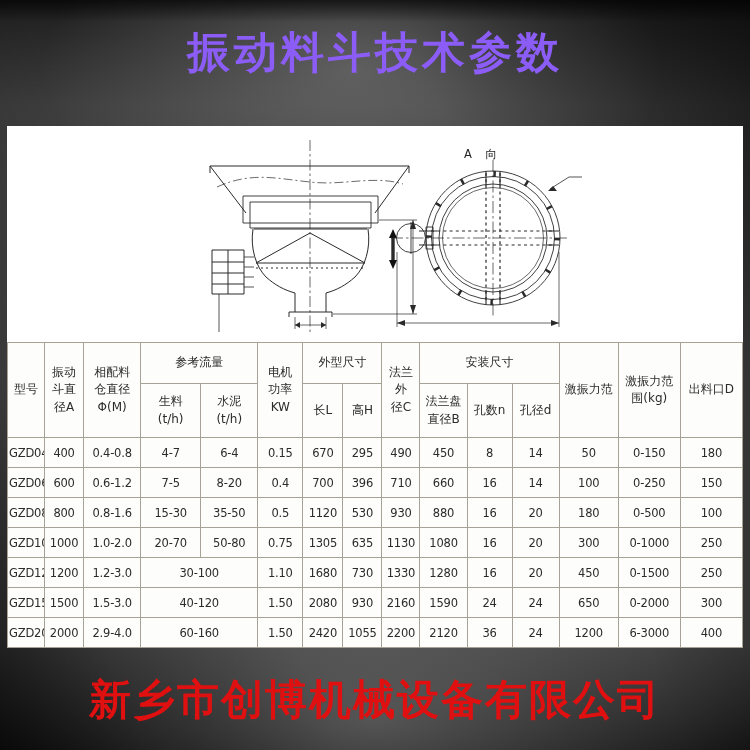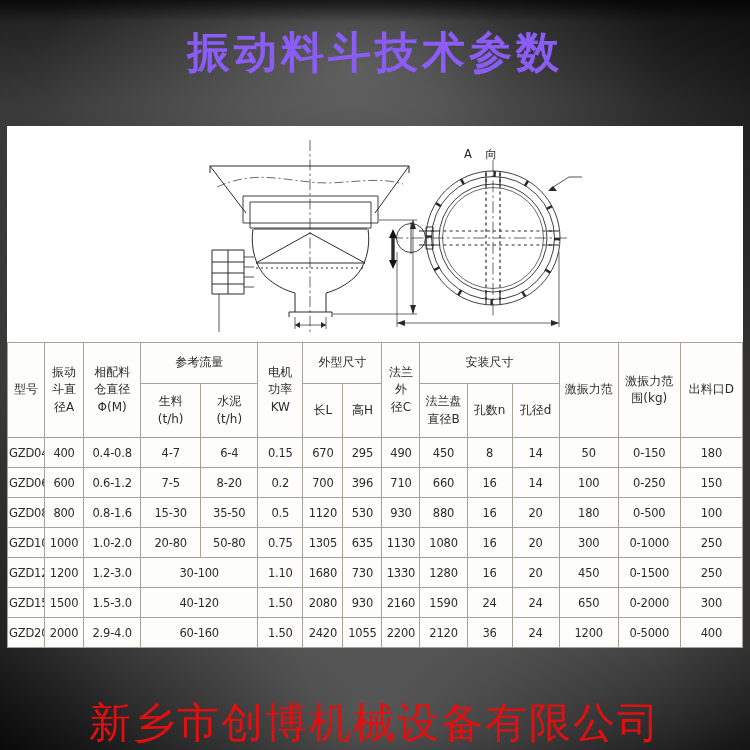--- a/index.html
+++ b/index.html
@@ -31,22 +31,22 @@
   }
   table.spec th, table.spec td{
     border:1px solid #a6a396;text-align:center;vertical-align:middle;
     padding:0 1px;overflow:hidden;
   }
   table.spec th{font-weight:normal;white-space:pre-line;line-height:1.45;}
   table.spec tr.hrow1 th{height:40px;}
   table.spec tr.hrow2 th{height:53px;}
   table.spec td{height:29px;white-space:nowrap;font-size:11.5px;letter-spacing:-0.2px;}
   .footer-name{
-    position:absolute;top:695px;left:0;width:100%;
-    text-align:center;font-size:42px;font-weight:normal;letter-spacing:2px;
+    position:absolute;top:672px;left:0;width:100%;
+    text-align:center;font-size:42px;font-weight:bold;letter-spacing:2px;
     color:#e01010;
   }
   svg line, svg path, svg rect, svg circle{vector-effect:non-scaling-stroke;}
 </style>
 </head>
 <body>
 
 <div class="page-title" style="color: #8b5cf6;">振动料斗技术参数</div>
 
 <div class="panel">
@@ -196,21 +196,21 @@
           <td>50</td>
           <td>0-150</td>
           <td>180</td>
         </tr>
         <tr>
           <td>GZD06</td>
           <td>600</td>
           <td>0.6-1.2</td>
           <td>7-5</td>
           <td>8-20</td>
-          <td>0.2</td>
+          <td>0.4</td>
           <td>700</td>
           <td>396</td>
           <td>710</td>
           <td>660</td>
           <td>16</td>
           <td>14</td>
           <td>100</td>
           <td>0-250</td>
           <td>150</td>
         </tr>
@@ -228,21 +228,21 @@
           <td>16</td>
           <td>20</td>
           <td>180</td>
           <td>0-500</td>
           <td>100</td>
         </tr>
         <tr>
           <td>GZD10</td>
           <td>1000</td>
           <td>1.0-2.0</td>
-          <td>20-80</td>
+          <td>20-70</td>
           <td>50-80</td>
           <td>0.75</td>
           <td>1305</td>
           <td>635</td>
           <td>1130</td>
           <td>1080</td>
           <td>16</td>
           <td>20</td>
           <td>300</td>
           <td>0-1000</td>
@@ -286,20 +286,20 @@
           <td>2.9-4.0</td>
           <td colspan="2">60-160</td>
           <td>1.50</td>
           <td>2420</td>
           <td>1055</td>
           <td>2200</td>
           <td>2120</td>
           <td>36</td>
           <td>24</td>
           <td>1200</td>
-          <td>0-5000</td>
+          <td>6-3000</td>
           <td>400</td>
         </tr>
       </tbody>
   </table>
 </div>
 
 <div class="footer-name" style="color: rgb(224, 16, 16);">新乡市创博机械设备有限公司</div>
 
 </body></html>

